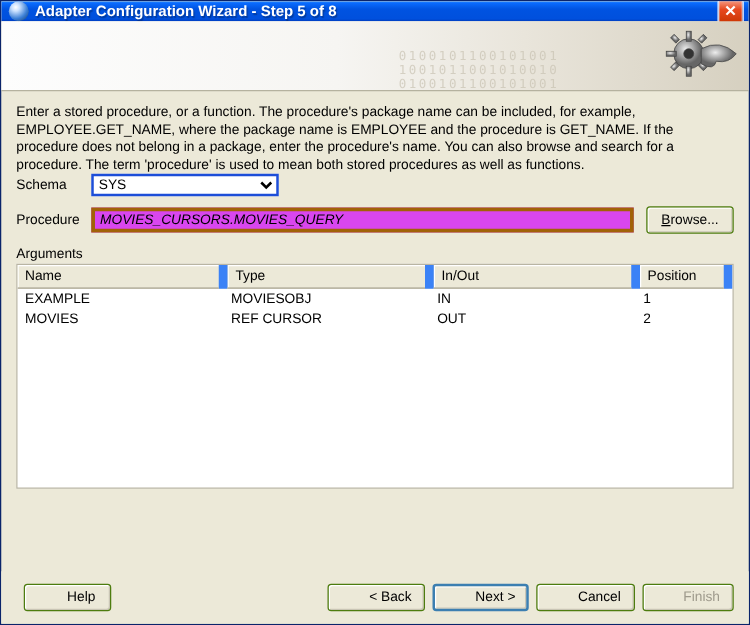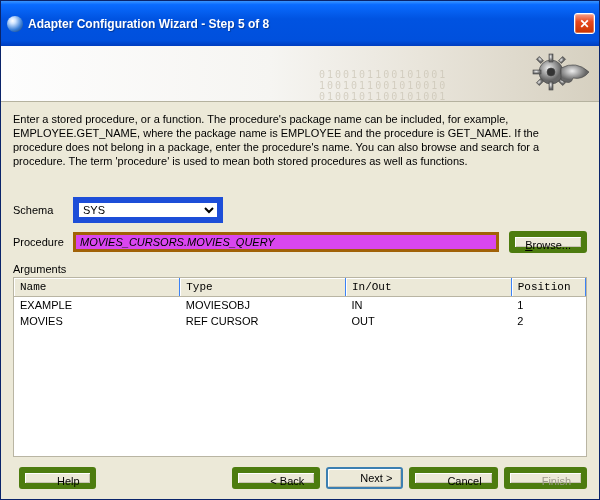--- a/index.html
+++ b/index.html
@@ -7,21 +7,21 @@
     margin: 0;
     font-family: Tahoma, Arial, sans-serif;
     font-size: 11px;
     background: #ece9d8;
     width: 600px;
     height: 500px;
     overflow: hidden;
     border: 1px solid #0a246a;
   }
   .titlebar {
-    height: 45px;
+    height: 16px;
     background: linear-gradient(to bottom, #3a95ff 0%, #0a6cff 8%, #0053e1 40%, #0050dd 88%, #003dbf 100%);
     display: flex;
     align-items: center;
     padding: 0 4px 0 6px;
     color: #fff;
     justify-content: space-between;
   }
   .titlebar .app-icon {
     width: 16px; height: 16px; margin-right: 5px;
     background: radial-gradient(circle at 35% 30%, #fff 0%, #cde3ff 20%, #3b7fd6 60%, #14335e 100%);
@@ -49,60 +49,59 @@
     position: absolute; right: 80px; top: 10px; width: 200px; height: 40px;
     overflow: hidden; color: #c9c3b3; font-family: monospace; font-size: 10px;
     letter-spacing: 2px; line-height: 11px; opacity: 0.7; pointer-events:none;margin-top:13px;
   }
   .banner .gear {
     position: absolute; right: 8px; top: 4px; width: 60px; height: 48px;
   }
   .content {
     padding: 10px 12px 8px 12px;
   }
-  .desc { color: #000; line-height: 14px; margin-bottom: 29px; }
+  .desc { color: #000; line-height: 14px; margin-bottom: 0; }
   .form-row { display: flex; align-items: center; margin-bottom: 8px; }
   .form-row .label { width: 60px; }
   select.combo {
     width: 150px; font-size: 11px; font-family: inherit;
-    border: 6px solid #1d4ed8; background: #fff;
+    border: 2px solid #1d4ed8; background: #fff;
   }
   input.text {
     flex: 1; font-size: 11px; font-family: inherit;
     border: 3px solid #a16207; padding: 2px 4px; background: #d946ef; height: 20px; font-style: italic;
   }
   .btn {
     font-family: inherit; font-size: 11px;
     background: #ece9d8;
-    border: 6px solid #4d7c0f;
+    border: 1px solid #4d7c0f;
     border-radius: 3px;
     padding: 2px 10px;
     min-width: 70px; height: 22px;
     box-shadow: inset 1px 1px 0 #fff, inset -1px -1px 0 #c9c5b5;
     cursor: pointer;
   }
   .btn:disabled { color: #9e9a8c; cursor: default; }
   .btn.default { border: 2px solid #3c7fb1; padding: 1px 9px; }
   .browse-btn { margin-left: 10px; }
   .args-label { margin-top: 10px; margin-bottom: 2px; }
   .grid-wrap {
     border: 1px solid #b9b5a3;
     background: #fff;
     height: 180px;
     overflow: hidden;
   }
   table.grid { width: 100%; border-collapse: collapse; table-layout: fixed;}
   table.grid th {
     text-align: left; font-weight: normal;
     background: #ece9d8;
-    border-right: 1px solid #3b82f6;
+    border-right: 7px solid #3b82f6;
     border-bottom: 1px solid #b9b5a3;
     padding: 3px 6px;
     box-shadow: inset 1px 1px 0 #fff;
-    font-family: Liberation Mono, monospace;
   }
   table.grid td {
     padding: 2px 6px;
     border: none;
   }
   .footer {
     position: absolute; left: 1px; right: 1px; bottom: 1px;
     padding: 10px 12px;
     display: flex; align-items: center;
     background: #ece9d8;

